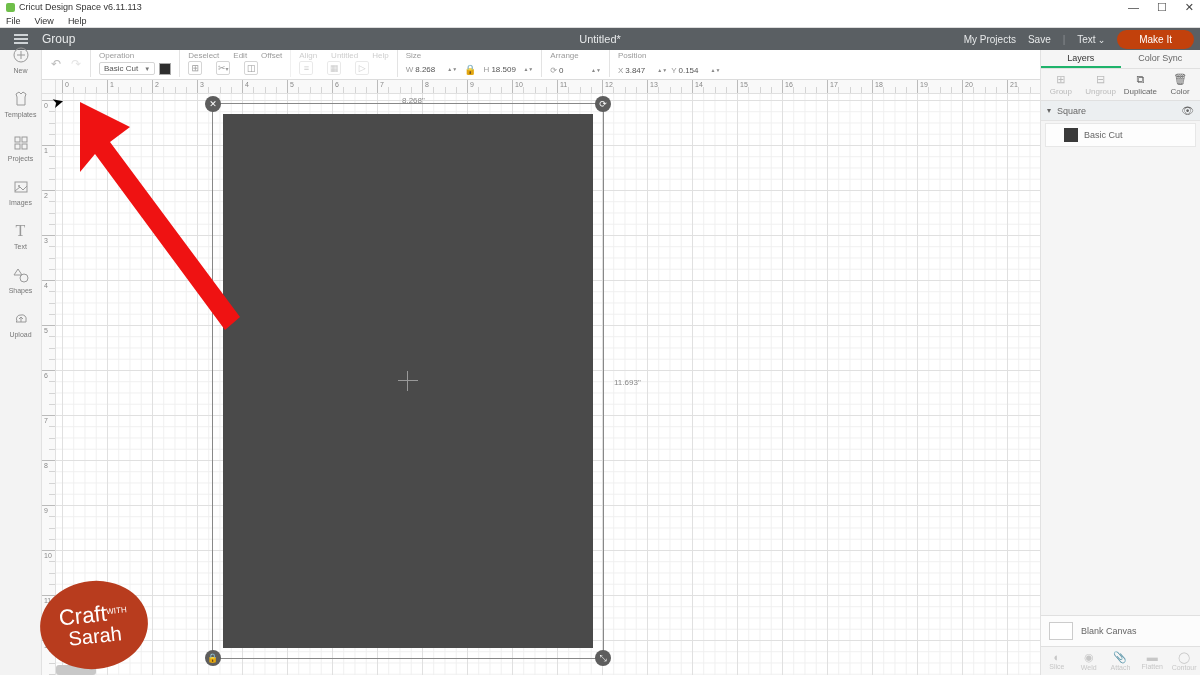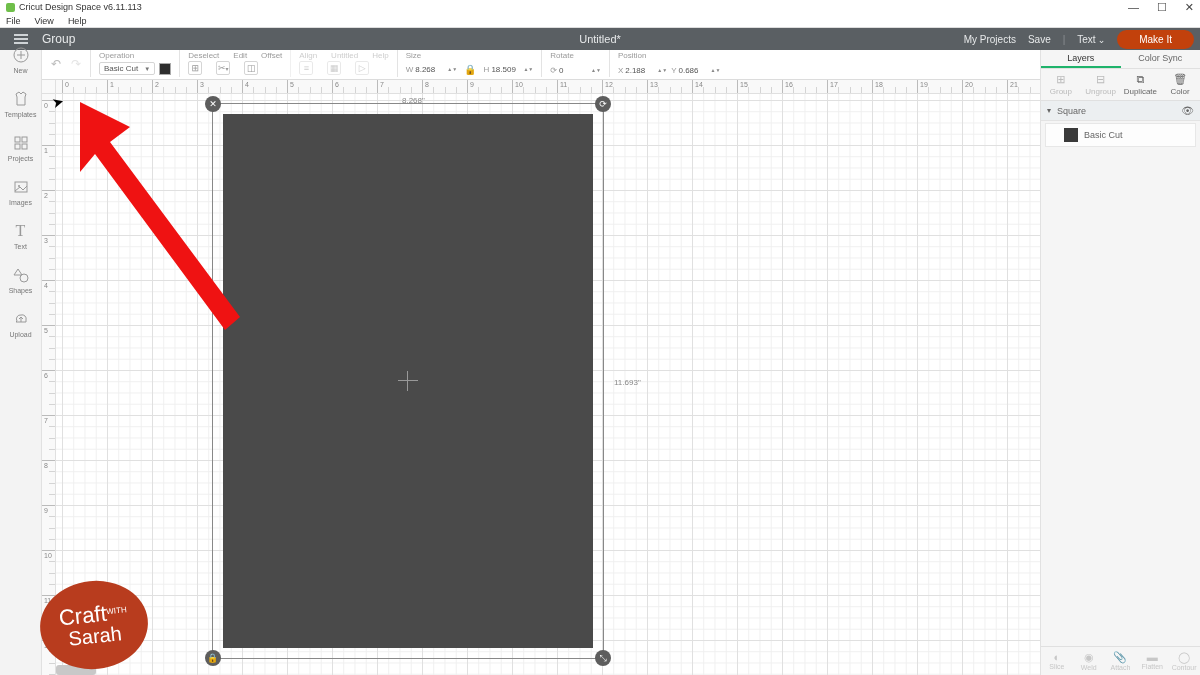--- a/index.html
+++ b/index.html
@@ -204,40 +204,40 @@
         </div>
       <span class="lock">🔒</span>
       <div class="num-in">
           <span class="pre">H</span>
           <span class="val">18.509</span>
           <span class="step">▲▼</span>
         </div>
     </div>
   </div>
   <div class="opt-group">
-    <div class="lbl">Rotate</div>
+    <div class="lbl">Arrange</div>
     <div class="ctrl">
       <div class="num-in">
           <span class="pre">⟳</span>
           <span class="val">0</span>
           <span class="step">▲▼</span>
         </div>
     </div>
   </div>
   <div class="opt-group">
     <div class="lbl">Position</div>
     <div class="ctrl">
       <div class="num-in">
           <span class="pre">X</span>
-          <span class="val">2.188</span>
+          <span class="val">3.847</span>
           <span class="step">▲▼</span>
         </div>
       <div class="num-in">
           <span class="pre">Y</span>
-          <span class="val">0.686</span>
+          <span class="val">0.154</span>
           <span class="step">▲▼</span>
         </div>
     </div>
   </div>
 </div>
 
 <div class="body">
 
   <div class="sidebar" style="position:absolute;top:-30px;bottom:0;left:0">
     <div class="side-item">
@@ -562,20 +562,24 @@
     <div class="layer-row">
       <span class="tw">▾</span>
       <span>Square</span>
       <span class="eye">👁</span>
     </div>
     <div class="layer-sub">
       <div class="sw"></div>
       <span>Basic Cut</span>
     </div>
     <div class="rp-fill"></div>
+    <div class="rp-bottom1">
+      <div class="canvas-sw"></div>
+      <span>Blank Canvas</span>
+    </div>
     <div class="rp-bottom2">
       <div class="cell"><div class="icon-row">◐</div><span>Slice</span></div>
       <div class="cell"><div class="icon-row">◉</div><span>Weld</span></div>
       <div class="cell"><div class="icon-row">📎</div><span>Attach</span></div>
       <div class="cell"><div class="icon-row">▬</div><span>Flatten</span></div>
       <div class="cell"><div class="icon-row">◯</div><span>Contour</span></div>
     </div>
   </div>
 
 </div>

